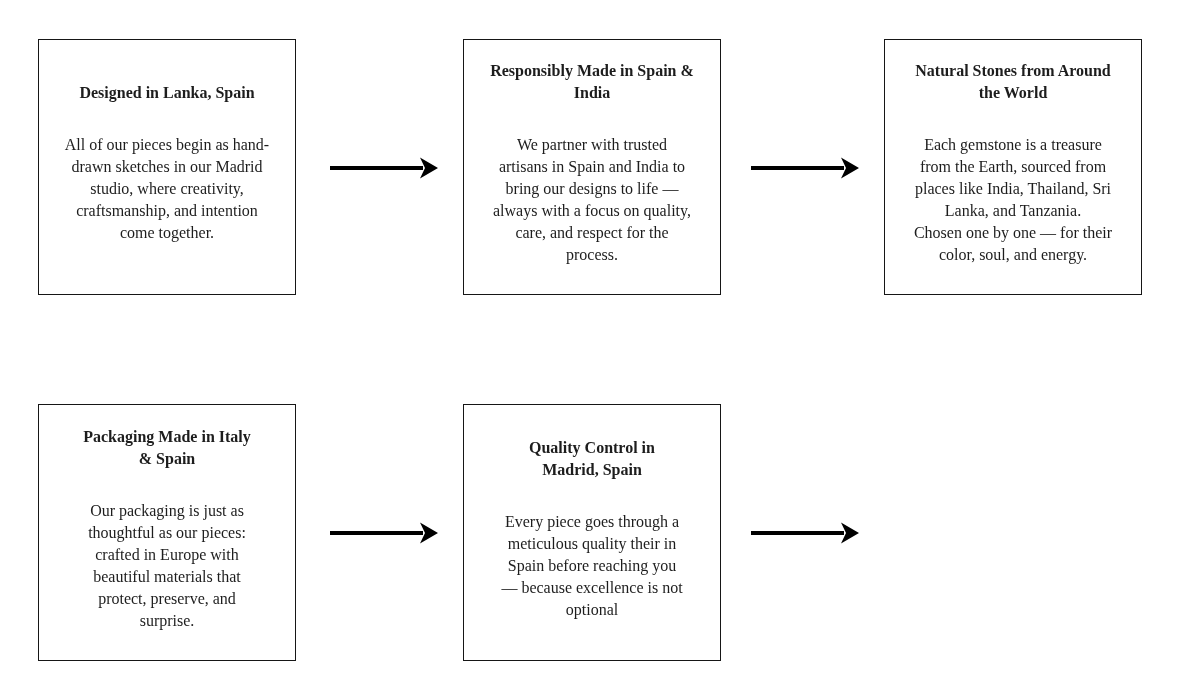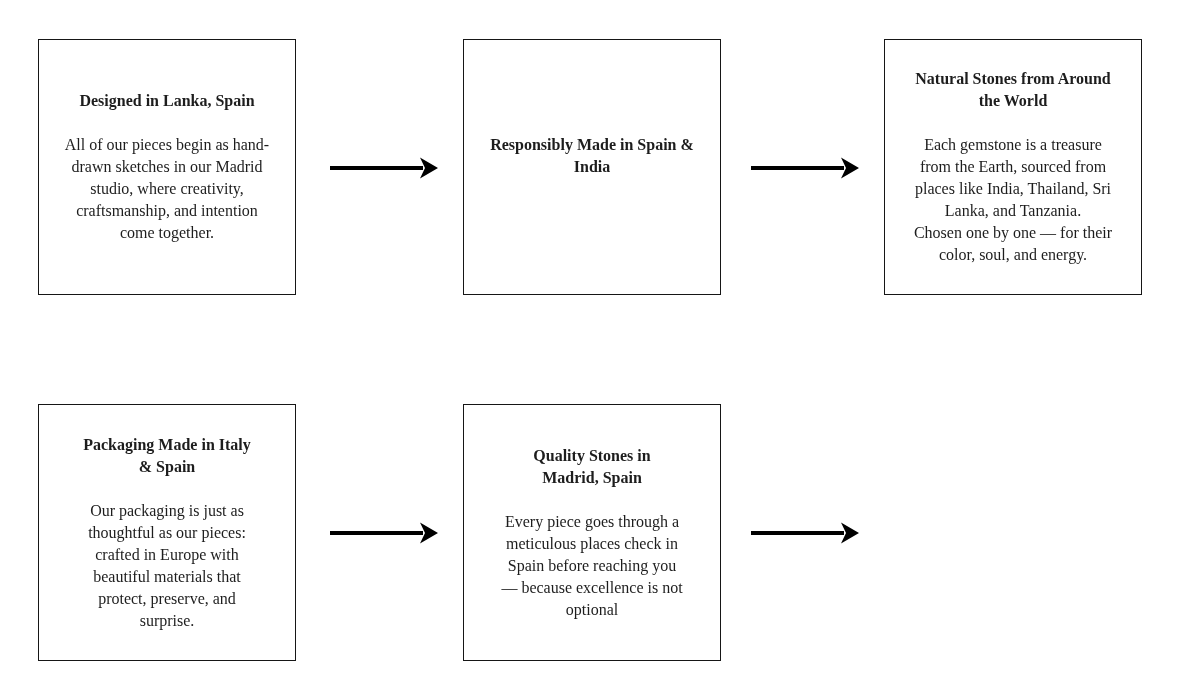--- a/index.html
+++ b/index.html
@@ -33,21 +33,21 @@
   .step-title {
     font-weight: bold;
     font-size: 16px;
     line-height: 22px;
     margin: 0 0 22px 0;
     white-space: pre-line;
   }
   .step-body {
     font-size: 16px;
     line-height: 22px;
-    margin: 0;
+    margin: 8px;
     white-space: pre-line;
   }
   
   .col-1 { left: 38px; }
   .col-2 { left: 463px; }
   .col-3 { left: 884px; }
   
   .row-1 { top: 39px; }
   .row-2 { top: 404px; height: 257px; }
   .flow-arrow {
@@ -78,20 +78,26 @@
   <div class="flow-arrow arrow-1">
     <svg viewBox="0 0 112 26" xmlns="http://www.w3.org/2000/svg">
       <line x1="2" y1="13" x2="95" y2="13" stroke="#000000" stroke-width="4"></line>
       <path d="M 92,2.5 L 110,13 L 92,23.5 L 97,13 Z" fill="#000000"></path>
     </svg>
   </div>
 
   <div class="step-card col-2 row-1">
     <h3 class="step-title">Responsibly Made in Spain &amp;
 India</h3>
+    <p class="step-body">We partner with trusted
+artisans in Spain and India to
+bring our designs to life —
+always with a focus on quality,
+care, and respect for the
+process.</p>
   </div>
 
   <div class="flow-arrow arrow-2">
     <svg viewBox="0 0 112 26" xmlns="http://www.w3.org/2000/svg">
       <line x1="2" y1="13" x2="95" y2="13" stroke="#000000" stroke-width="4"></line>
       <path d="M 92,2.5 L 110,13 L 92,23.5 L 97,13 Z" fill="#000000"></path>
     </svg>
   </div>
 
   <div class="step-card col-1 row-2">
@@ -117,24 +123,24 @@
   </div>
 
   <div class="flow-arrow arrow-3">
     <svg viewBox="0 0 112 26" xmlns="http://www.w3.org/2000/svg">
       <line x1="2" y1="13" x2="95" y2="13" stroke="#000000" stroke-width="4"></line>
       <path d="M 92,2.5 L 110,13 L 92,23.5 L 97,13 Z" fill="#000000"></path>
     </svg>
   </div>
 
   <div class="step-card col-2 row-2">
-    <h3 class="step-title">Quality Stones in
+    <h3 class="step-title">Quality Control in
 Madrid, Spain</h3>
     <p class="step-body">Every piece goes through a
-meticulous places check in
+meticulous quality their in
 Spain before reaching you
 — because excellence is not
 optional</p>
   </div>
 
   <div class="flow-arrow arrow-4">
     <svg viewBox="0 0 112 26" xmlns="http://www.w3.org/2000/svg">
       <line x1="2" y1="13" x2="95" y2="13" stroke="#000000" stroke-width="4"></line>
       <path d="M 92,2.5 L 110,13 L 92,23.5 L 97,13 Z" fill="#000000"></path>
     </svg>

